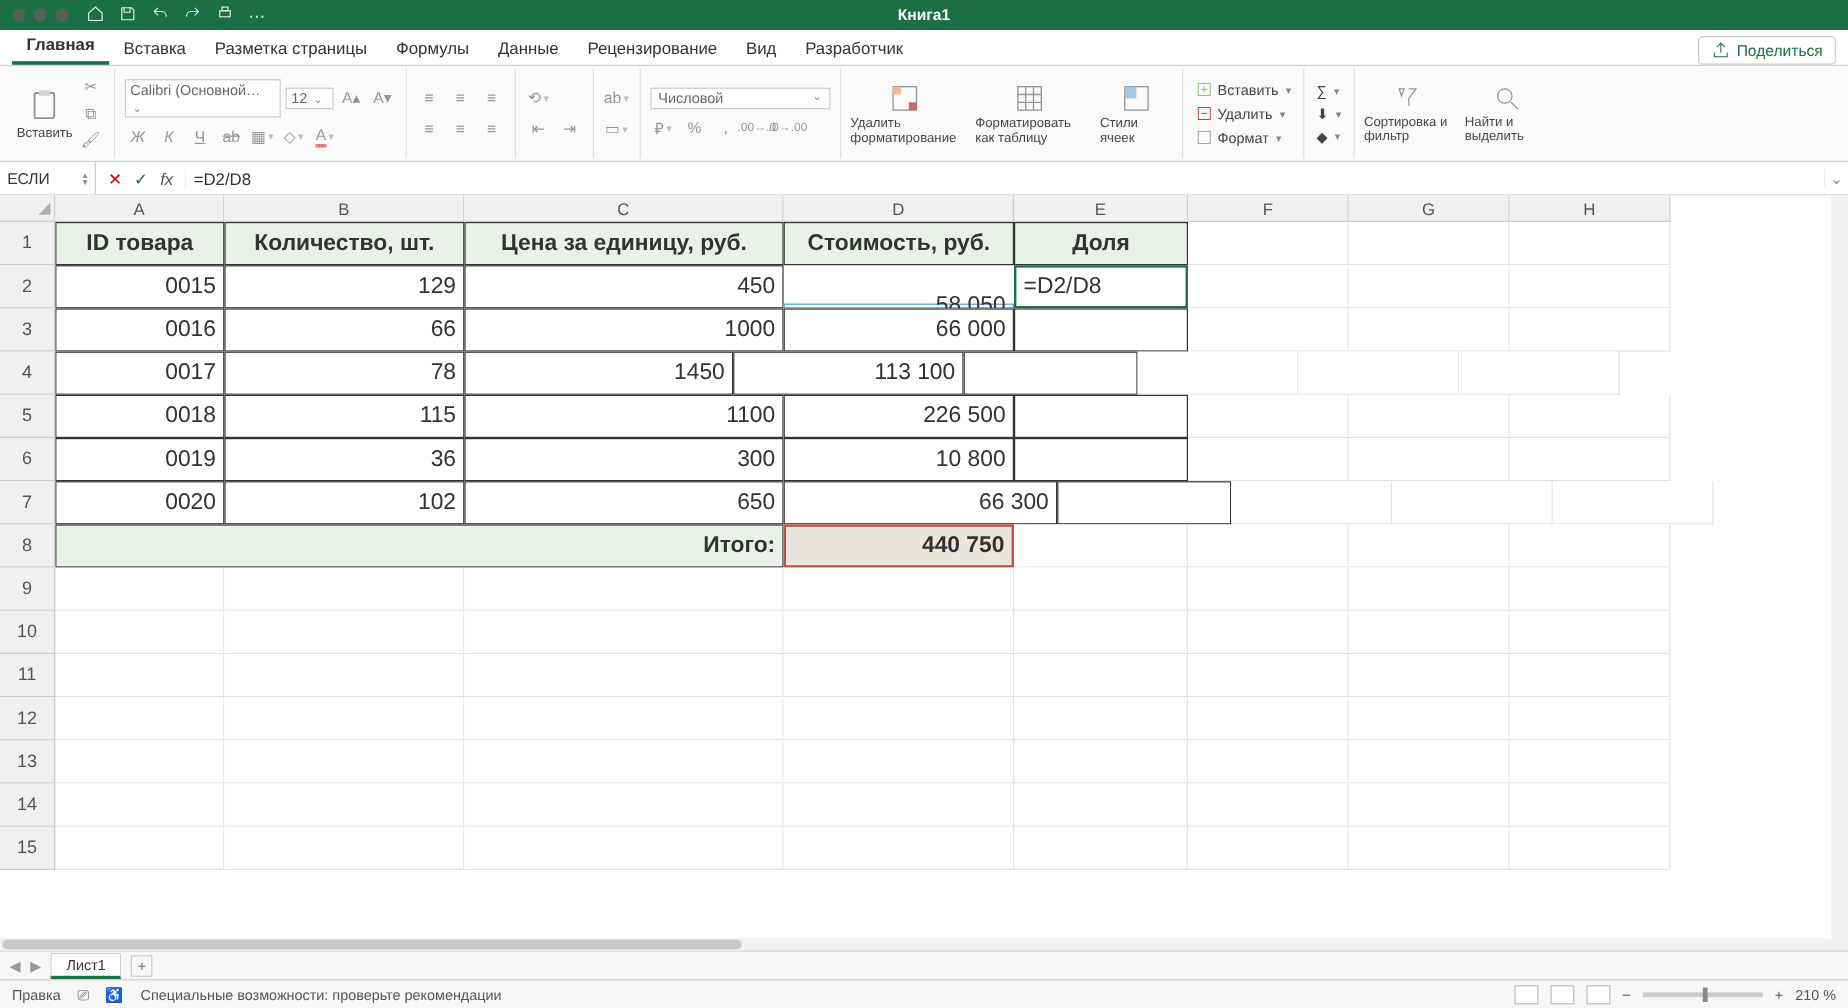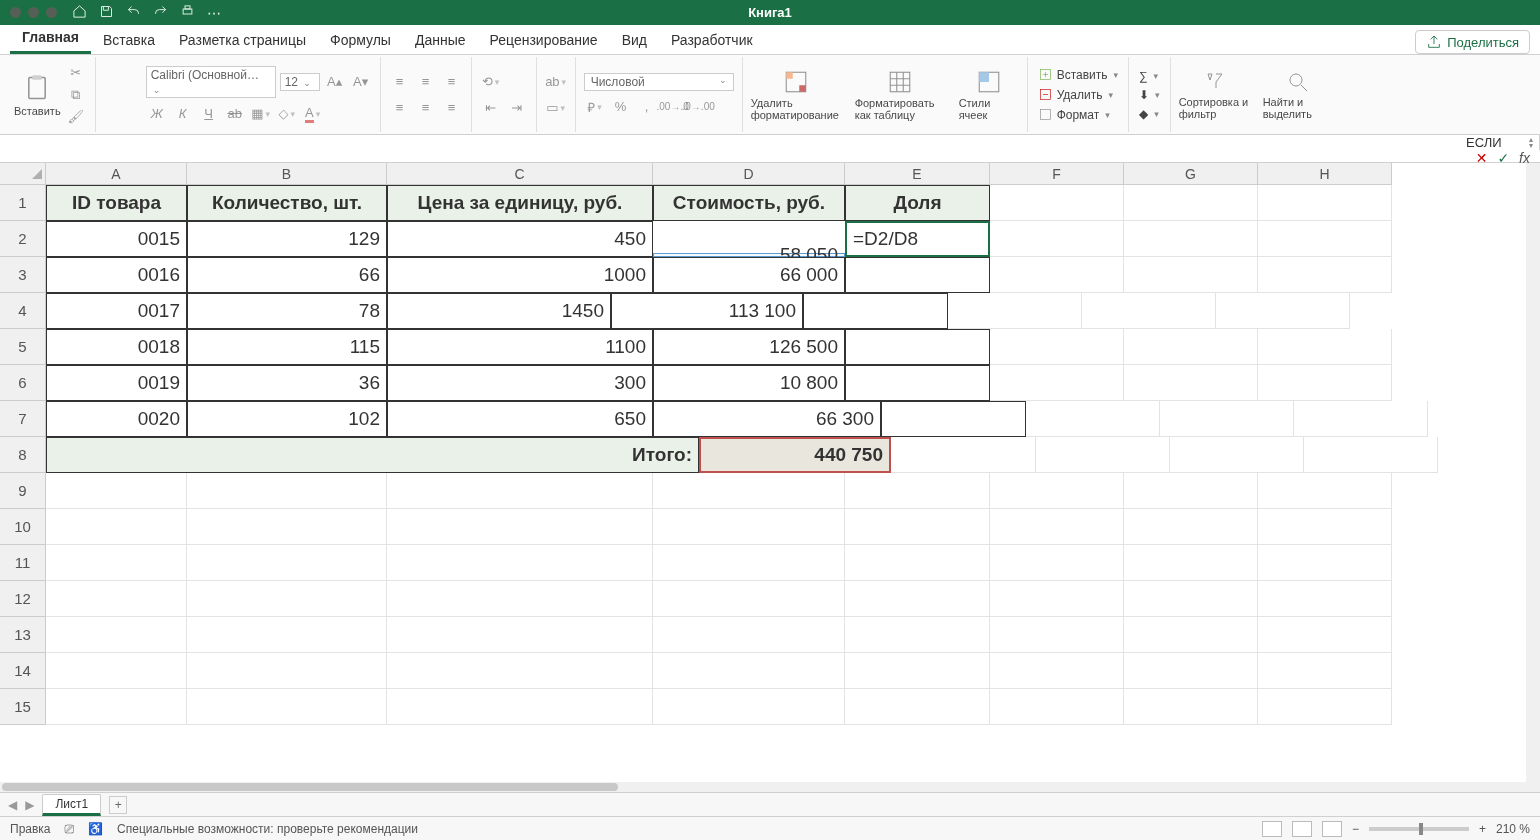--- a/index.html
+++ b/index.html
@@ -30,21 +30,21 @@
 .ribbtn.big { width:auto; height:auto; opacity:.9; flex-direction:column; gap:2px; font-size:11px;}
 .fontbox { border:1px solid #ccc; font-size:12px; padding:1px 4px; color:#666; background:#fff;}
 .fontbox.fn { width:130px; }
 .fontbox.fs { width:40px; }
 .numfmt { border:1px solid #ccc; font-size:12px; padding:1px 6px; width:150px; color:#666; background:#fff; display:flex; justify-content:space-between;}
 
 .ribcell { font-size:12px; color:#444; display:flex; gap:4px; align-items:center; padding:1px 2px;}
 .ribcell svg { width:15px; height:15px; }
 
 
-.fbar { height:28px; display:flex; align-items:flex-end; border-bottom:1px solid #d0d0d0; background:#fff;flex-direction:column; }
+.fbar { height:28px; display:flex; align-items:center; border-bottom:1px solid #d0d0d0; background:#fff; }
 .namebox { width:80px; padding:0 6px; font-size:13px; display:flex; align-items:center; justify-content:space-between; border-right:1px solid #d0d0d0; height:100%;}
 .namebox .stepr { display:flex; flex-direction:column; line-height:6px; font-size:8px; color:#888;}
 .fbar-btns { display:flex; gap:10px; padding:0 10px; align-items:center;}
 .fbar-btns span { font-size:14px; }
 .fx { font-style:italic; color:#555; }
 .formula { flex:1; padding:0 6px; font-size:14px; border-left:1px solid #eee;}
 .fbar-expand { width:20px; text-align:center; color:#888; border-left:1px solid #eee;}
 
 
 .grid-wrap { position:relative; height:calc(100% - 25px - 30px - 80px - 28px - 24px - 24px - 10px); overflow:hidden; background:#fff;}
@@ -154,21 +154,21 @@
       </div>
       <div class="gcol">
         <span class="ribbtn">✂</span>
         <span class="ribbtn">⧉</span>
         <span class="ribbtn">🖌</span>
       </div>
     </div>
   </div>
 
   <div class="group">
-    <div class="gcol" style="gap:6px;margin-left:42px;">
+    <div class="gcol" style="gap:6px;">
       <div class="grow">
         <div class="fontbox fn"><span>Calibri (Основной…</span> <span class="chev">⌄</span></div>
         <div class="fontbox fs"><span>12</span> <span class="chev">⌄</span></div>
         <span class="ribbtn">A▴</span>
         <span class="ribbtn">A▾</span>
       </div>
       <div class="grow">
         <span class="ribbtn" style="font-style:italic;">Ж</span>
         <span class="ribbtn" style="font-style:italic;">К</span>
         <span class="ribbtn">
@@ -400,21 +400,21 @@
         <div class="cell data" style="width: 192px;">113 100</div>
         <div class="cell data" style="width: 145px;"></div>
         <div class="cell " style="width: 134px;"></div>
         <div class="cell " style="width: 134px;"></div>
         <div class="cell " style="width: 134px;"></div>
       </div>
       <div class="row">
         <div class="cell data" style="width: 141px;">0018</div>
         <div class="cell data" style="width: 200px;">115</div>
         <div class="cell data" style="width: 266px;">1100</div>
-        <div class="cell data" style="width: 192px;">126 500</div>
+        <div class="cell data" style="width: 192px;">226 500</div>
         <div class="cell data" style="width: 145px;"></div>
         <div class="cell " style="width: 134px;"></div>
         <div class="cell " style="width: 134px;"></div>
         <div class="cell " style="width: 134px;"></div>
       </div>
       <div class="row">
         <div class="cell data" style="width: 141px;">0019</div>
         <div class="cell data" style="width: 200px;">36</div>
         <div class="cell data" style="width: 266px;">300</div>
         <div class="cell data" style="width: 192px;">10 800</div>
@@ -427,21 +427,21 @@
         <div class="cell data" style="width: 141px;">0020</div>
         <div class="cell data" style="width: 200px;">102</div>
         <div class="cell data" style="width: 266px;">650</div>
         <div class="cell data" style="width: 228px;">66 300</div>
         <div class="cell data" style="width: 145px;"></div>
         <div class="cell " style="width: 134px;"></div>
         <div class="cell " style="width: 134px;"></div>
         <div class="cell " style="width: 134px;"></div>
       </div>
       <div class="row">
-        <div class="cell tot-lbl" style="width: 653px;">Итого:</div>
+        <div class="cell tot-lbl" style="width: 607px;">Итого:</div>
         <div class="cell tot-val" style="width: 192px;">440 750</div>
         <div class="cell " style="width: 145px;"></div>
         <div class="cell " style="width: 134px;"></div>
         <div class="cell " style="width: 134px;"></div>
         <div class="cell " style="width: 134px;"></div>
       </div>
       <div class="row">
         <div class="cell " style="width: 141px;"></div>
         <div class="cell " style="width: 200px;"></div>
         <div class="cell " style="width: 266px;"></div>

